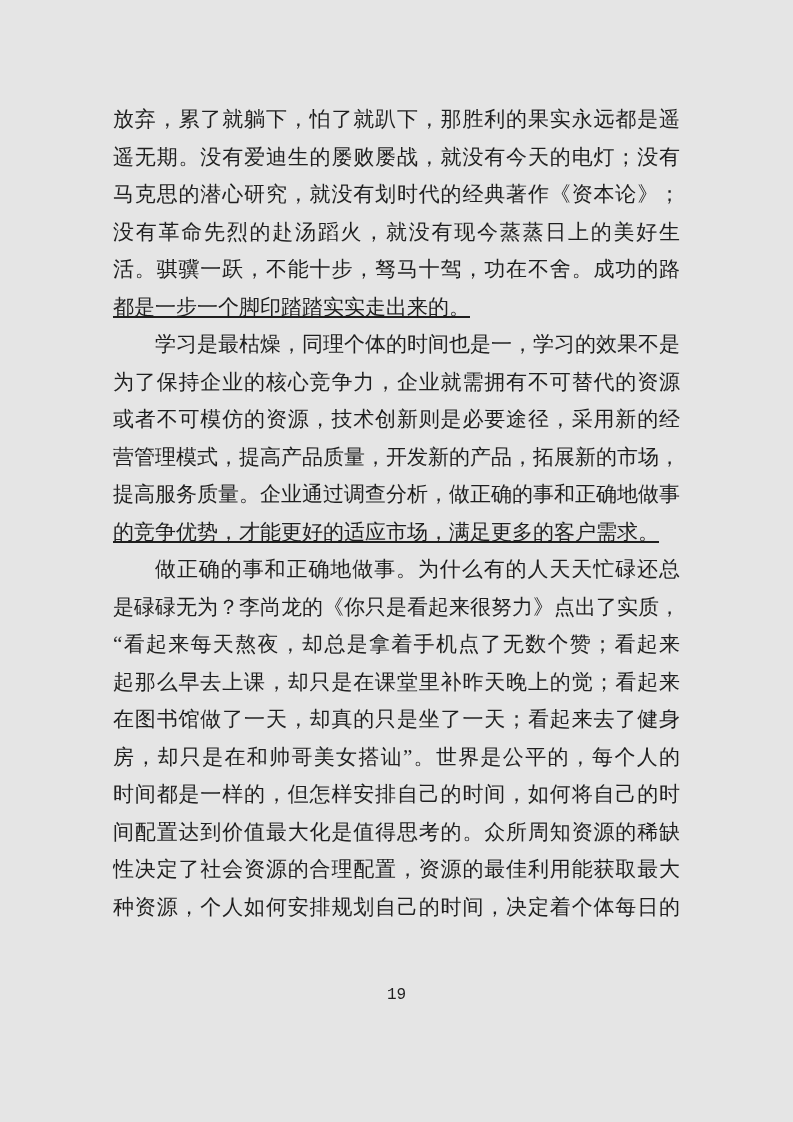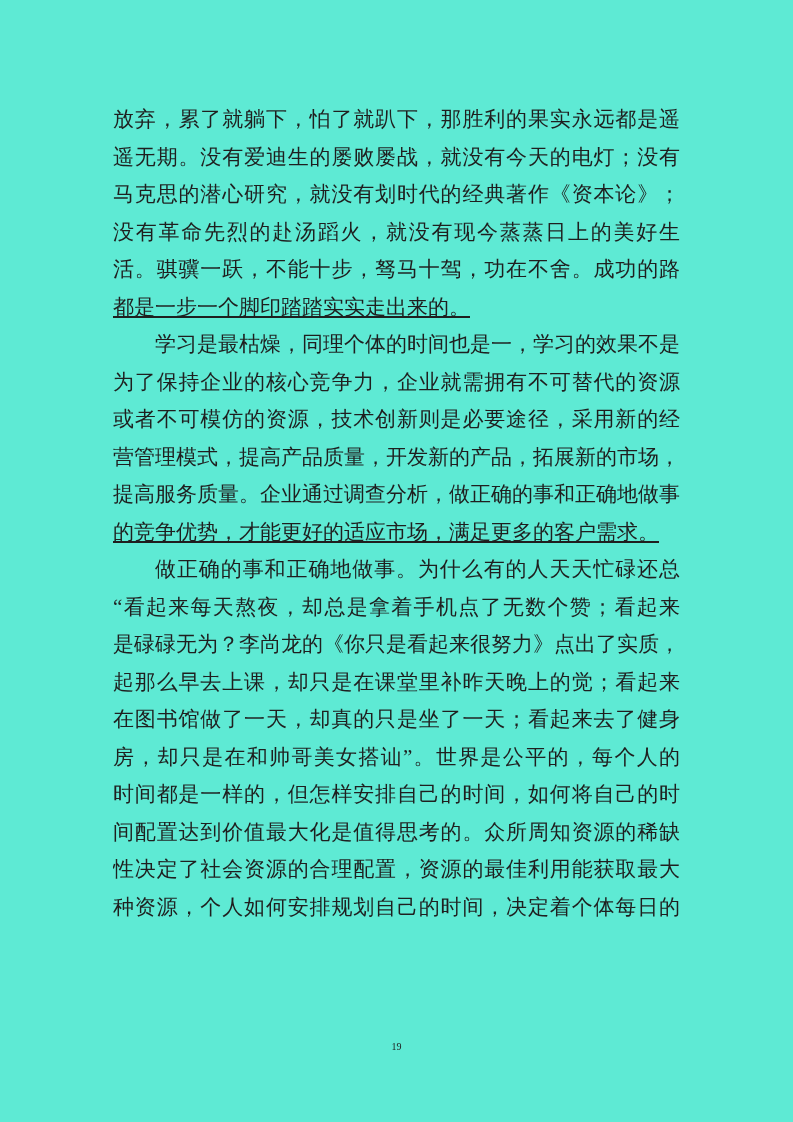--- a/index.html
+++ b/index.html
@@ -4,21 +4,21 @@
 <style>
   html, body {
     margin: 0;
     padding: 0;
     background: #ffffff;
   }
   .page {
     position: relative;
     width: 793px;
     height: 1122px;
-    background: #5eead4;
+    background: #e5e5e5;
     font-family: "Liberation Serif", "DejaVu Serif", serif;
     color: #1f1f1f;
     overflow: hidden;
   }
   .textblock {
     position: absolute;
     left: 113px;
     top: 101px;
     width: 567px;
   }
@@ -39,26 +39,27 @@
   .line.indent {
     text-indent: 42px;
   }
   .line.lastline {
     text-align-last: left;
     text-decoration: underline;
   }
   .pagenum {
     position: absolute;
     left: 0;
-    top: 1038px;
+    top: 986px;
     width: 100%;
     text-align: center;
-    font-size: 10px;
+    font-size: 16px;
     line-height: 18px;
     color: #1f1f1f;
+    font-family: Liberation Mono, monospace;
   }
 </style>
 </head>
 <body>
 
 <div class="page">
   <div class="textblock">
       <div class="paragraph">
         <div class="line">放弃，累了就躺下，怕了就趴下，那胜利的果实永远都是遥</div>
         <div class="line">遥无期。没有爱迪生的屡败屡战，就没有今天的电灯；没有</div>
@@ -70,22 +71,22 @@
       <div class="paragraph">
         <div class="line indent">学习是最枯燥，同理个体的时间也是一，学习的效果不是</div>
         <div class="line">为了保持企业的核心竞争力，企业就需拥有不可替代的资源</div>
         <div class="line">或者不可模仿的资源，技术创新则是必要途径，采用新的经</div>
         <div class="line">营管理模式，提高产品质量，开发新的产品，拓展新的市场，</div>
         <div class="line">提高服务质量。企业通过调查分析，做正确的事和正确地做事</div>
         <div class="line lastline">的竞争优势，才能更好的适应市场，满足更多的客户需求。</div>
       </div>
       <div class="paragraph">
         <div class="line indent">做正确的事和正确地做事。为什么有的人天天忙碌还总</div>
+        <div class="line">是碌碌无为？李尚龙的《你只是看起来很努力》点出了实质，</div>
         <div class="line">“看起来每天熬夜，却总是拿着手机点了无数个赞；看起来</div>
-        <div class="line">是碌碌无为？李尚龙的《你只是看起来很努力》点出了实质，</div>
         <div class="line">起那么早去上课，却只是在课堂里补昨天晚上的觉；看起来</div>
         <div class="line">在图书馆做了一天，却真的只是坐了一天；看起来去了健身</div>
         <div class="line">房，却只是在和帅哥美女搭讪”。世界是公平的，每个人的</div>
         <div class="line">时间都是一样的，但怎样安排自己的时间，如何将自己的时</div>
         <div class="line">间配置达到价值最大化是值得思考的。众所周知资源的稀缺</div>
         <div class="line">性决定了社会资源的合理配置，资源的最佳利用能获取最大</div>
         <div class="line">种资源，个人如何安排规划自己的时间，决定着个体每日的</div>
       </div>
     </div>
   <div class="pagenum">19</div>

